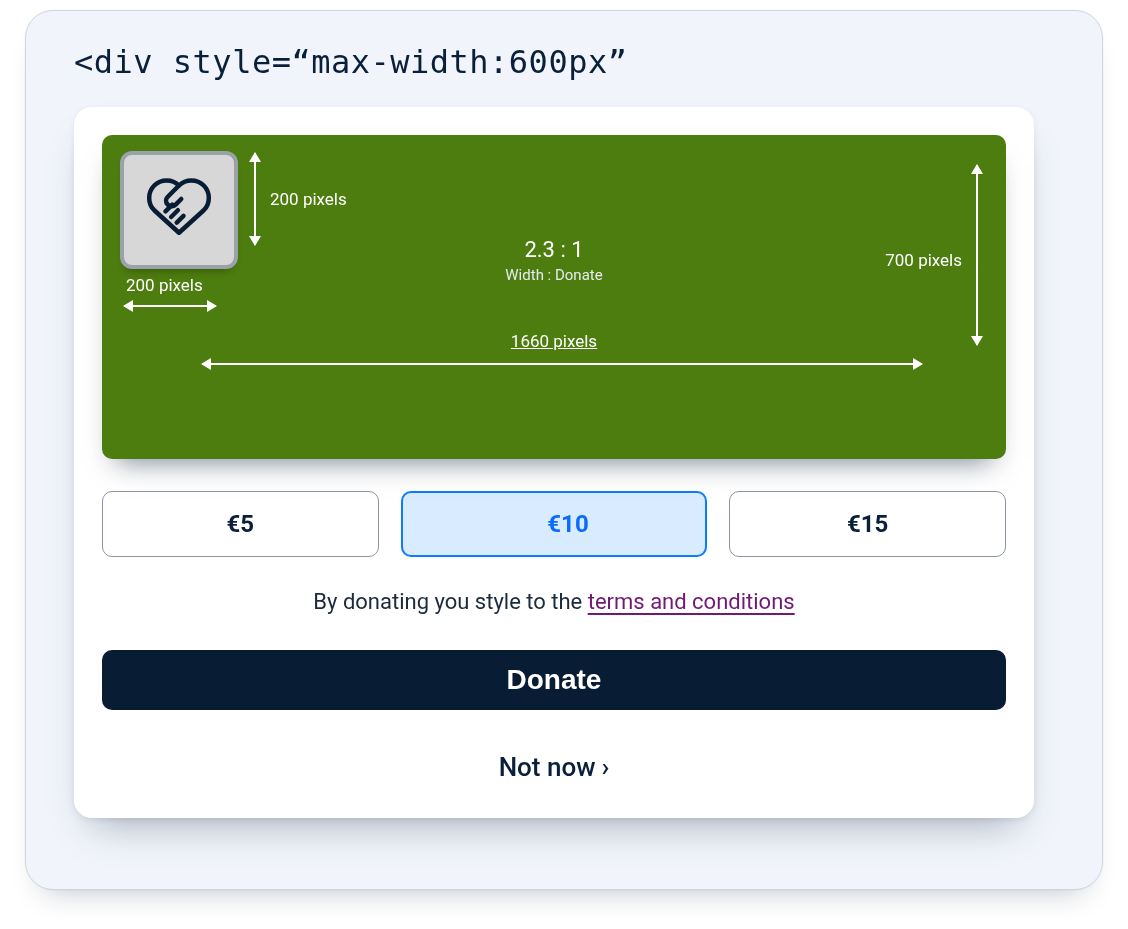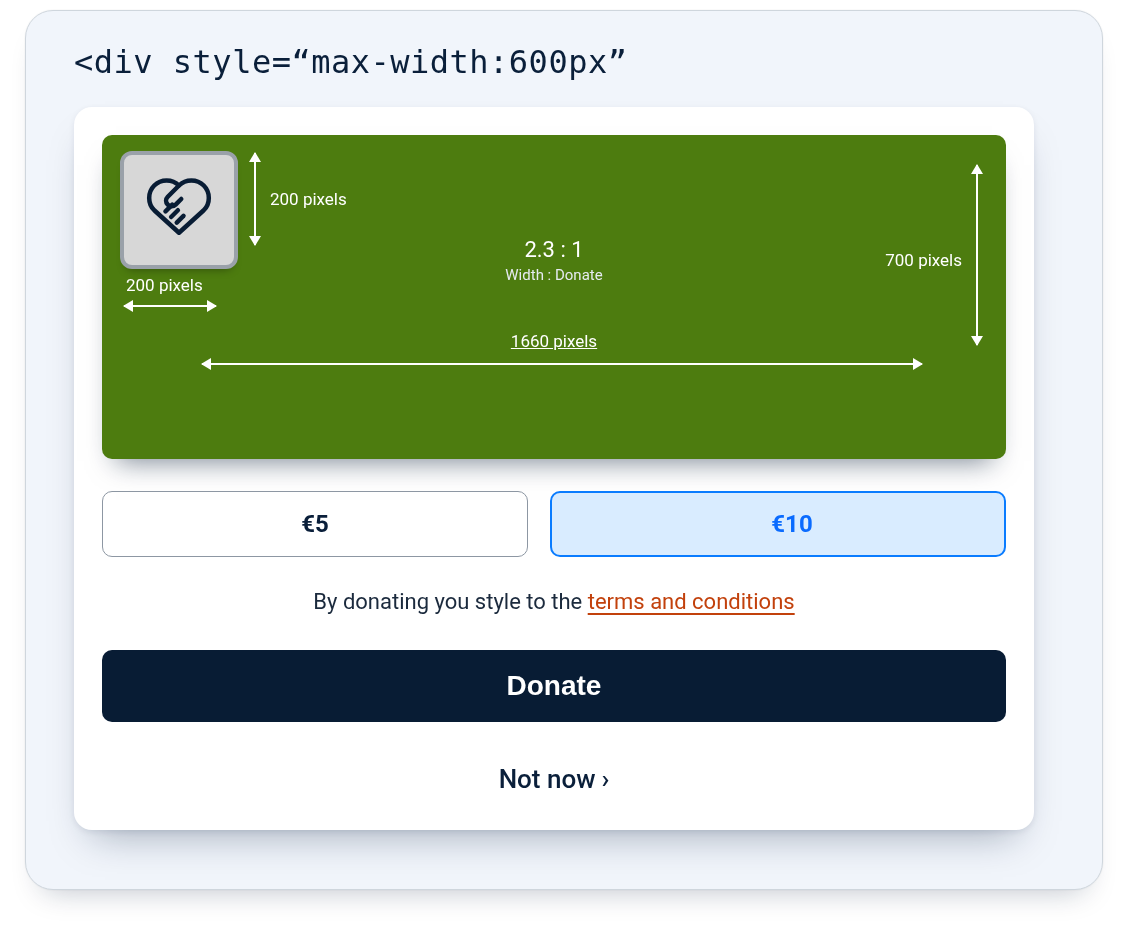--- a/index.html
+++ b/index.html
@@ -142,27 +142,27 @@
     padding-left: 28px;
   }
 
   .terms-line {
     text-align: center;
     margin-top: 32px;
     font-size: 22px;
     color: #1b2a3d;
   }
   .terms-line a {
-    color: #c2410c;
+    color: #701a75;
     text-underline-offset: 4px;
   }
 
   .donate-btn {
     margin-top: 36px;
-    height: 72px;
+    height: 60px;
     border-radius: 10px;
     background: #081c34;
     color: #ffffff;
     font-size: 28px;
     font-weight: 600;
     border: none;
     cursor: pointer;
   }
 
   .not-now {
@@ -217,20 +217,21 @@
       <div class="dim-label" style="right:44px; top:100px;margin-top:15px;">700 pixels</div>
 
       <div class="dim-label" style="left:50%; transform:translateX(-50%); top:196px;text-decoration:underline;">1660 pixels</div>
       <div class="arrow-h" style="left:100px; top:228px; width:720px;"></div>
 
     </div>
 
     <div class="amount-row">
       <div class="amount-btn">€5</div>
       <div class="amount-btn selected">€10</div>
+      <div class="amount-btn">€15</div>
     </div>
 
     <div class="terms-line">
       <span>By donating you style to the </span><a href="#">terms and conditions</a>
     </div>
 
     <button class="donate-btn">Donate</button>
 
     <div class="not-now">
       <span>Not now</span><span class="chev">›</span>

